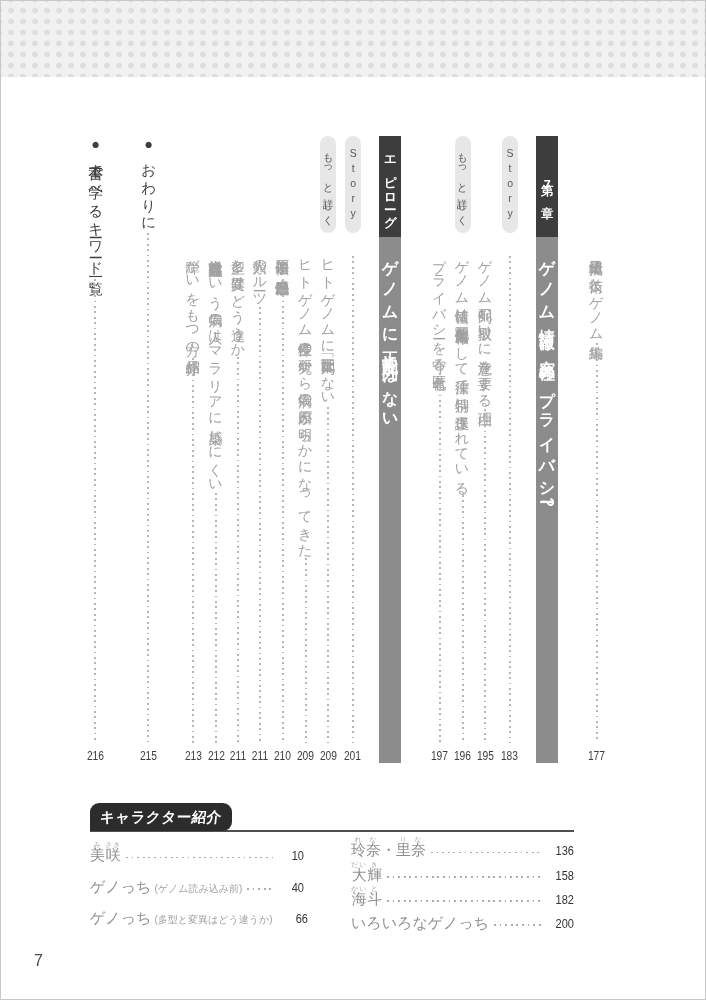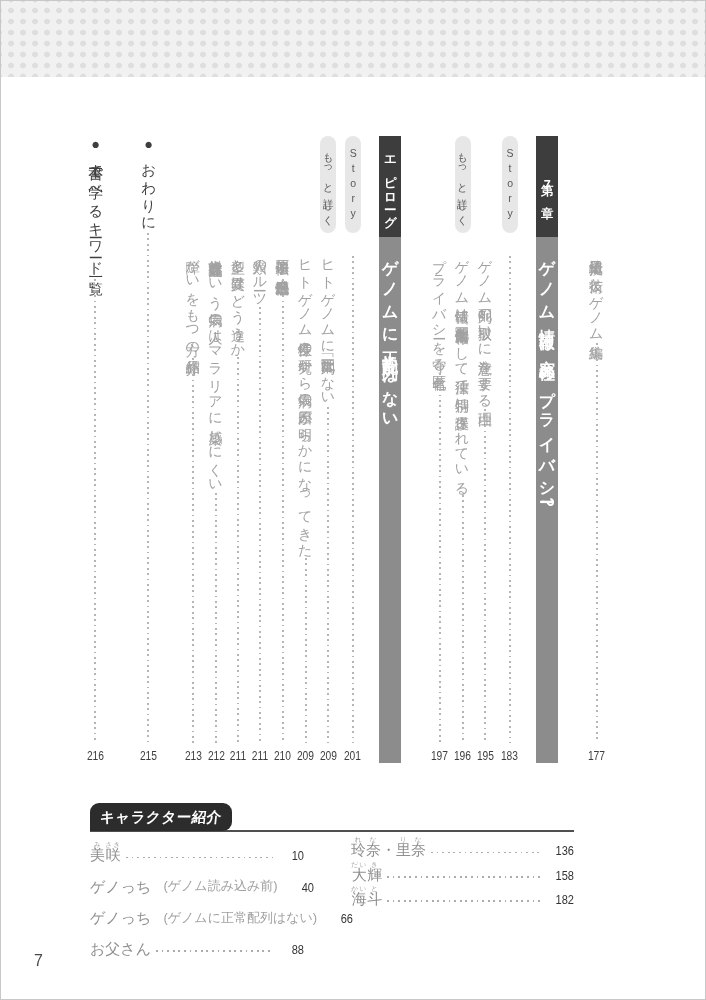--- a/index.html
+++ b/index.html
@@ -67,21 +67,21 @@
   .chars-rule{height:2px;background:#4f4f4f;width:100%;margin-top:-1px;}
   .chars-lists{display:flex;margin-top:5px;}
   .char-list{display:block;}
   .char-list.left{width:214px;margin-right:47px;}
   .char-list.right{width:223px;}
   .char-row{display:flex;align-items:flex-end;box-sizing:border-box;}
   .char-list.left .char-row{height:31.3px;padding-bottom:6px;}
   .char-list.right .char-row{height:24.3px;padding-bottom:4px;}
   .char-name{font-size:15px;color:#8f8f8f;line-height:1;white-space:nowrap;}
   .char-name ruby rt{font-size:7px;color:#a8a8a8;letter-spacing:1px;}
-  .char-note{font-size:13px;color:#a0a0a0;margin-left:12px;line-height:1.1;white-space:nowrap;}
+  .char-note{font-size:10px;color:#a0a0a0;margin-left:3px;line-height:1.1;white-space:nowrap;}
   .h-leader{
     flex:1;height:1.8px;margin:0 5px 4px 5px;align-self:flex-end;
     background:repeating-linear-gradient(to right,#acacac 0 1.8px,transparent 1.8px 5.6px);
   }
   .char-page{
     flex:none;width:26px;text-align:right;font-size:13px;color:#333;line-height:1;
     transform:scaleX(0.85);transform-origin:right;
   }
   .folio{position:absolute;left:33px;top:951px;font-size:16px;color:#4a4a4a;}
 </style>
@@ -217,44 +217,44 @@
             <span class="char-page">10</span>
           </div>
           <div class="char-row">
             <span class="char-name">ゲノっち</span>
             <span class="char-note">(ゲノム読み込み前)</span>
             <span class="h-leader"></span>
             <span class="char-page">40</span>
           </div>
           <div class="char-row">
             <span class="char-name">ゲノっち</span>
-            <span class="char-note">(ゲノムに正常配列はない)</span>
+            <span class="char-note">(多型と変異はどう違うか)</span>
             <span class="h-leader"></span>
             <span class="char-page">66</span>
           </div>
-          <div class="char-row">
-            <span class="char-name">お父さん</span>
-            <span class="h-leader"></span>
-            <span class="char-page">88</span>
-          </div>
         </div>
       <div class="char-list right">
           <div class="char-row">
             <span class="char-name"><ruby>玲<rt>れ</rt>奈<rt>な</rt>・<rt></rt>里<rt>り</rt>奈<rt>な</rt></ruby></span>
             <span class="h-leader"></span>
             <span class="char-page">136</span>
           </div>
           <div class="char-row">
             <span class="char-name"><ruby>大<rt>だい</rt>輝<rt>き</rt></ruby></span>
             <span class="h-leader"></span>
             <span class="char-page">158</span>
           </div>
           <div class="char-row">
             <span class="char-name"><ruby>海<rt>かい</rt>斗<rt>と</rt></ruby></span>
             <span class="h-leader"></span>
             <span class="char-page">182</span>
+          </div>
+          <div class="char-row">
+            <span class="char-name">いろいろなゲノっち</span>
+            <span class="h-leader"></span>
+            <span class="char-page">200</span>
           </div>
         </div>
     </div>
   </div>
 
   <div class="folio">7</div>
 </div>
 
 </body></html>

